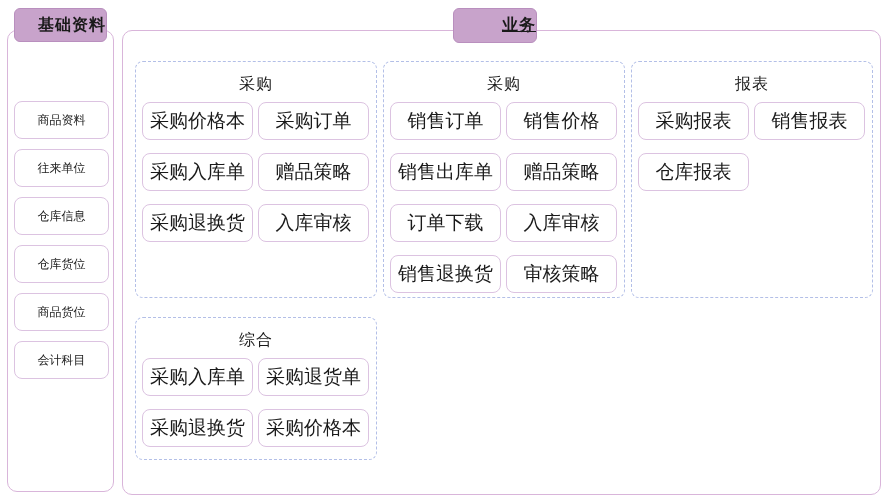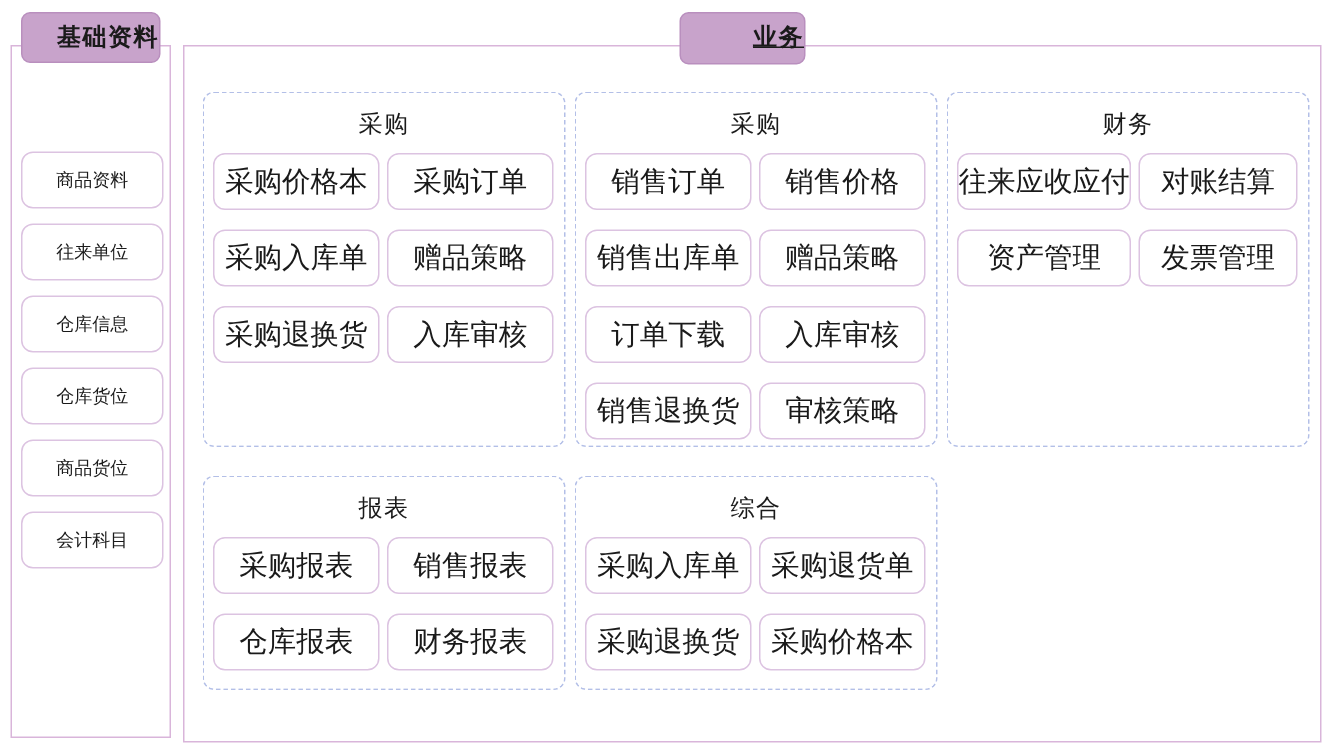--- a/index.html
+++ b/index.html
@@ -32,21 +32,21 @@
     font-size:16px;font-weight:600;
     z-index:3;letter-spacing:1px;
   }
   .tab.sidebar-tab{left:14px;top:8px;width:93px;height:34px;}
   .tab.main-tab{left:453px;top:8px;width:84px;height:35px;text-decoration:underline;}
 
   
   .panel{
     position:absolute;
     border:1px solid var(--panel-border);
-    border-radius:0;
+    border-radius:10px;
     background:var(--background);
     padding-left:48px;
   }
   .sidebar{left:7px;top:30px;width:107px;height:462px;}
   .main{left:122px;top:30px;width:759px;height:465px;}
 
   
   .sidebar-items{
     position:absolute;left:6px;top:70px;width:95px;
     display:flex;flex-direction:column;gap:10px;
@@ -153,37 +153,27 @@
           <div class="tile">销售价格</div>
           <div class="tile">销售出库单</div>
           <div class="tile">赠品策略</div>
           <div class="tile">订单下载</div>
           <div class="tile">入库审核</div>
           <div class="tile">销售退换货</div>
           <div class="tile">审核策略</div>
         </div>
       </div>
 
-      <div class="group">
-        <div class="group-title">财务</div>
-        <div class="tiles">
-          <div class="tile">往来应收应付</div>
-          <div class="tile">对账结算</div>
-          <div class="tile">资产管理</div>
-          <div class="tile">发票管理</div>
-        </div>
-      </div>
 
       <div class="group">
         <div class="group-title">报表</div>
         <div class="tiles">
           <div class="tile">采购报表</div>
           <div class="tile">销售报表</div>
           <div class="tile">仓库报表</div>
-          <div class="tile">财务报表</div>
         </div>
       </div>
 
       <div class="group">
         <div class="group-title">综合</div>
         <div class="tiles">
           <div class="tile">采购入库单</div>
           <div class="tile">采购退货单</div>
           <div class="tile">采购退换货</div>
           <div class="tile">采购价格本</div>

